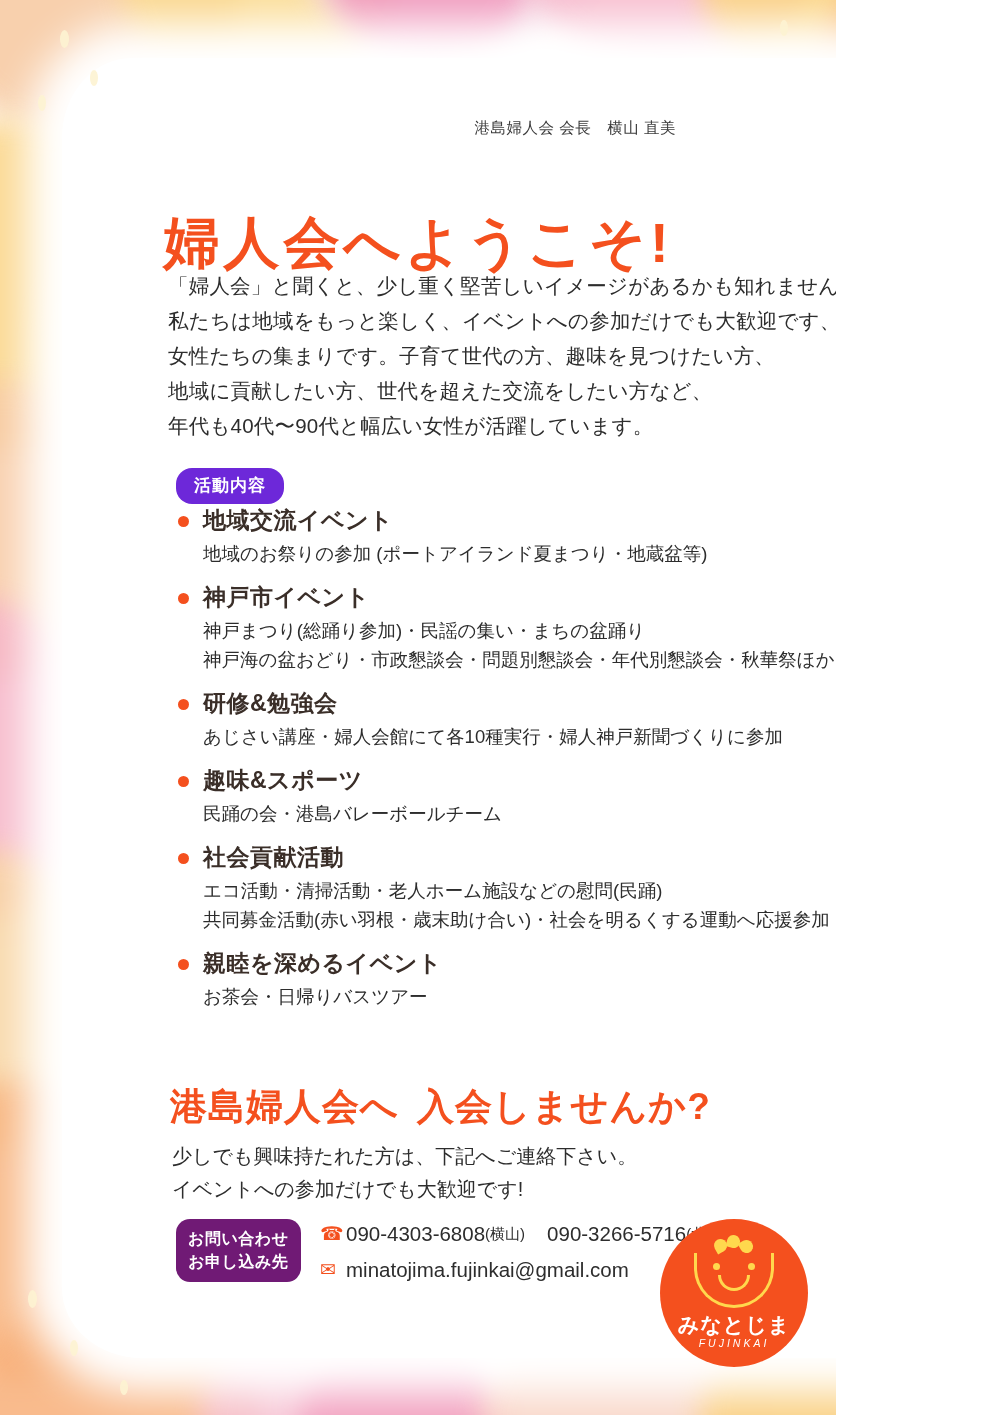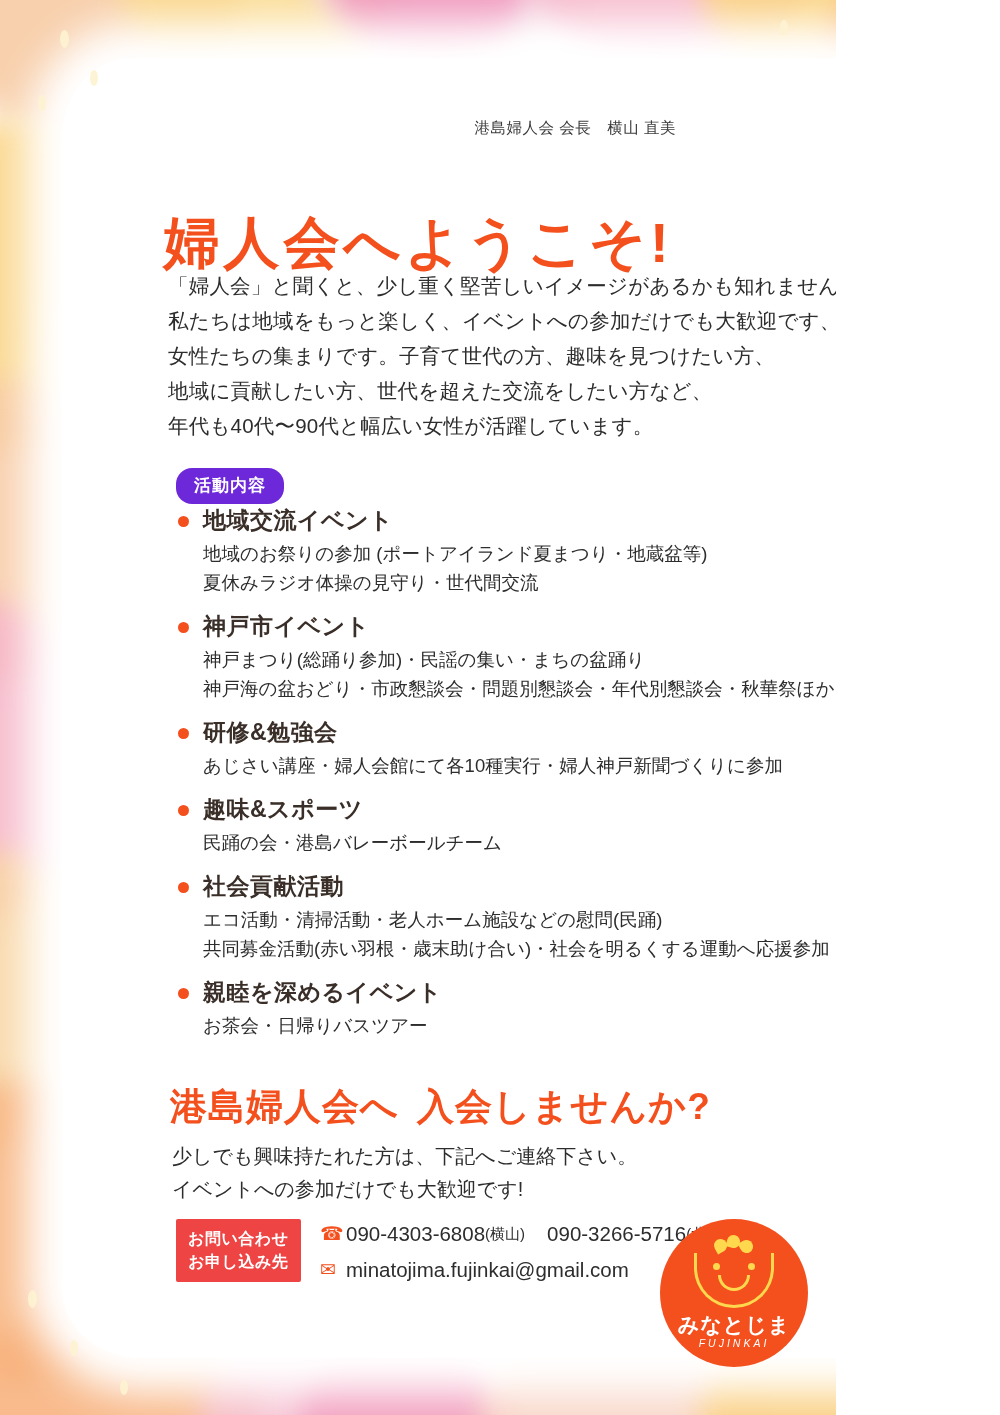--- a/index.html
+++ b/index.html
@@ -165,23 +165,23 @@
     font-size: 20px;
     line-height: 33px;
     color: #2d2d2d;
   }
   .join-sub div { white-space: nowrap; }
 
   .contact-badge {
     position: absolute;
     left: 176px;
     top: 1219px;
-    background: #ef4444;
+    background: #701a75;
     color: #fff;
-    border-radius: 2px;
+    border-radius: 14px;
     padding: 8px 12px 9px;
     font-size: 16px;
     font-weight: bold;
     line-height: 23px;
     text-align: center;
     letter-spacing: .5px;
   }
 
   .contact-lines {
     position: absolute;
@@ -354,21 +354,20 @@
 
     <div class="activities">
 
       <div class="act">
         <div class="act-head">
           <span class="bullet"></span>
           <span>地域交流イベント</span>
         </div>
         <div class="act-lines">
           <div>地域のお祭りの参加 (ポートアイランド夏まつり・地蔵盆等)</div>
-          <div>夏休みラジオ体操の見守り・世代間交流</div>
         </div>
       </div>
 
       <div class="act">
         <div class="act-head">
           <span class="bullet"></span>
           <span>神戸市イベント</span>
         </div>
         <div class="act-lines">
           <div>神戸まつり(総踊り参加)・民謡の集い・まちの盆踊り</div>

